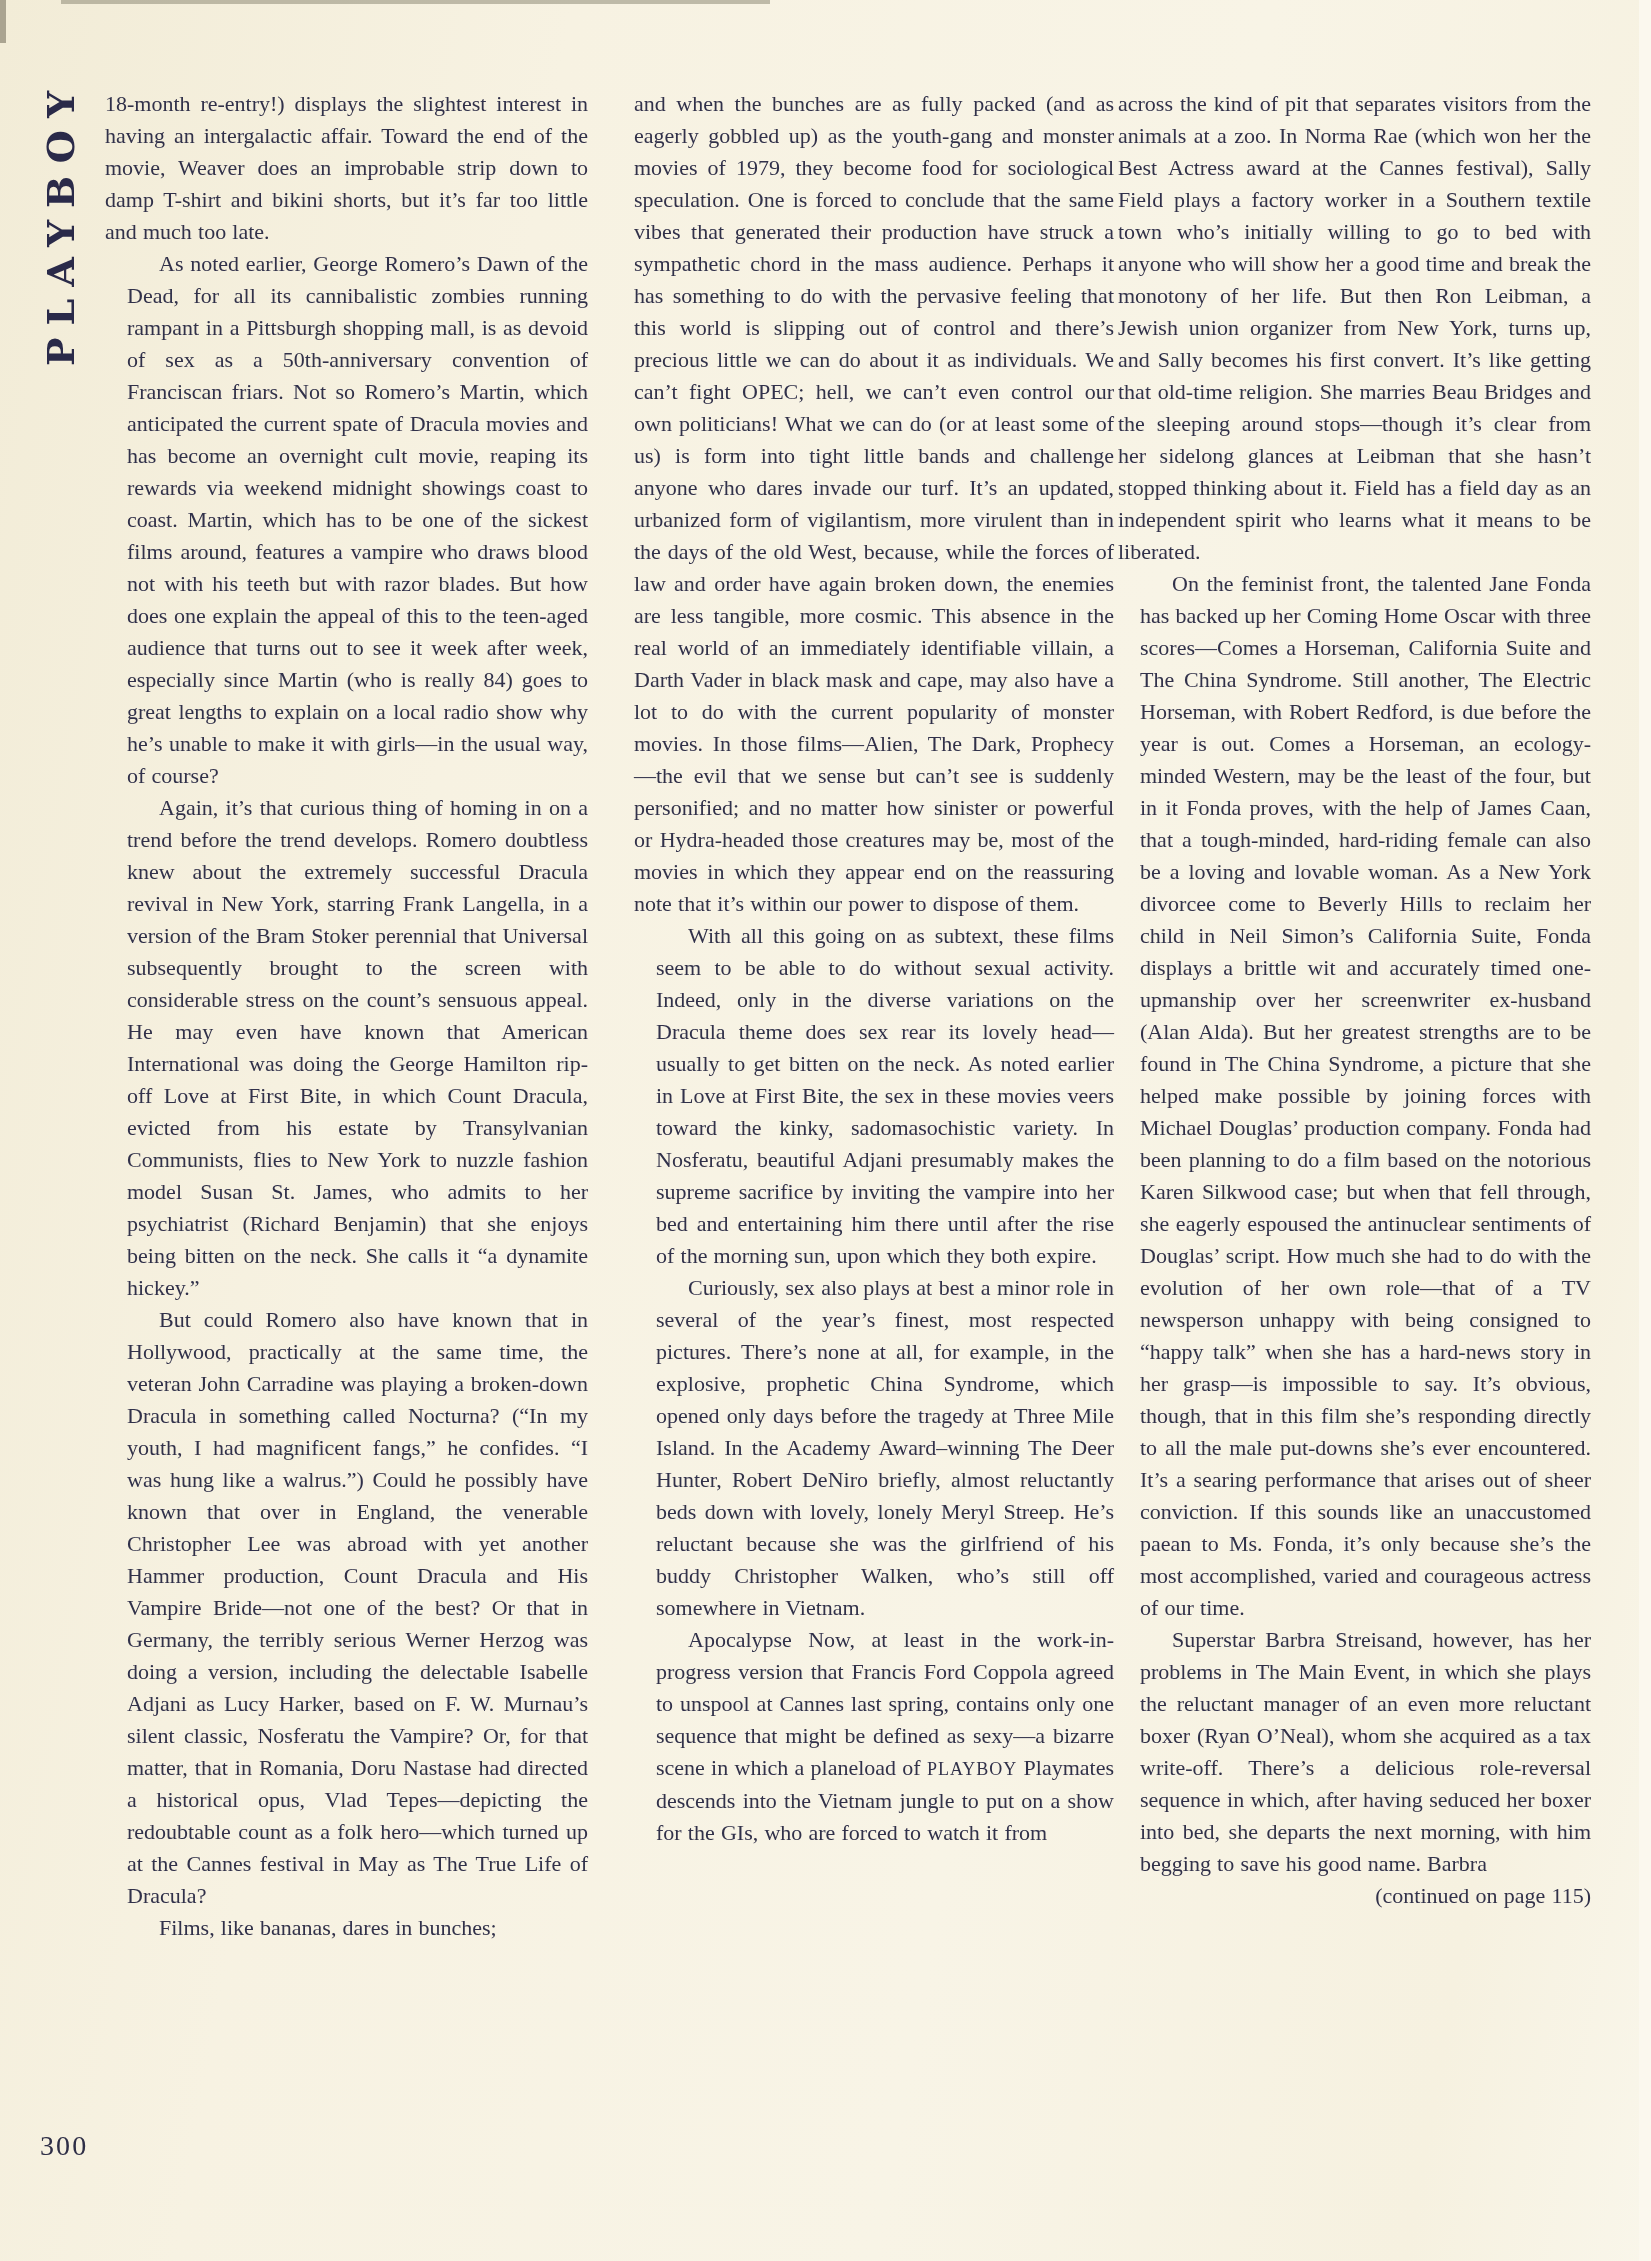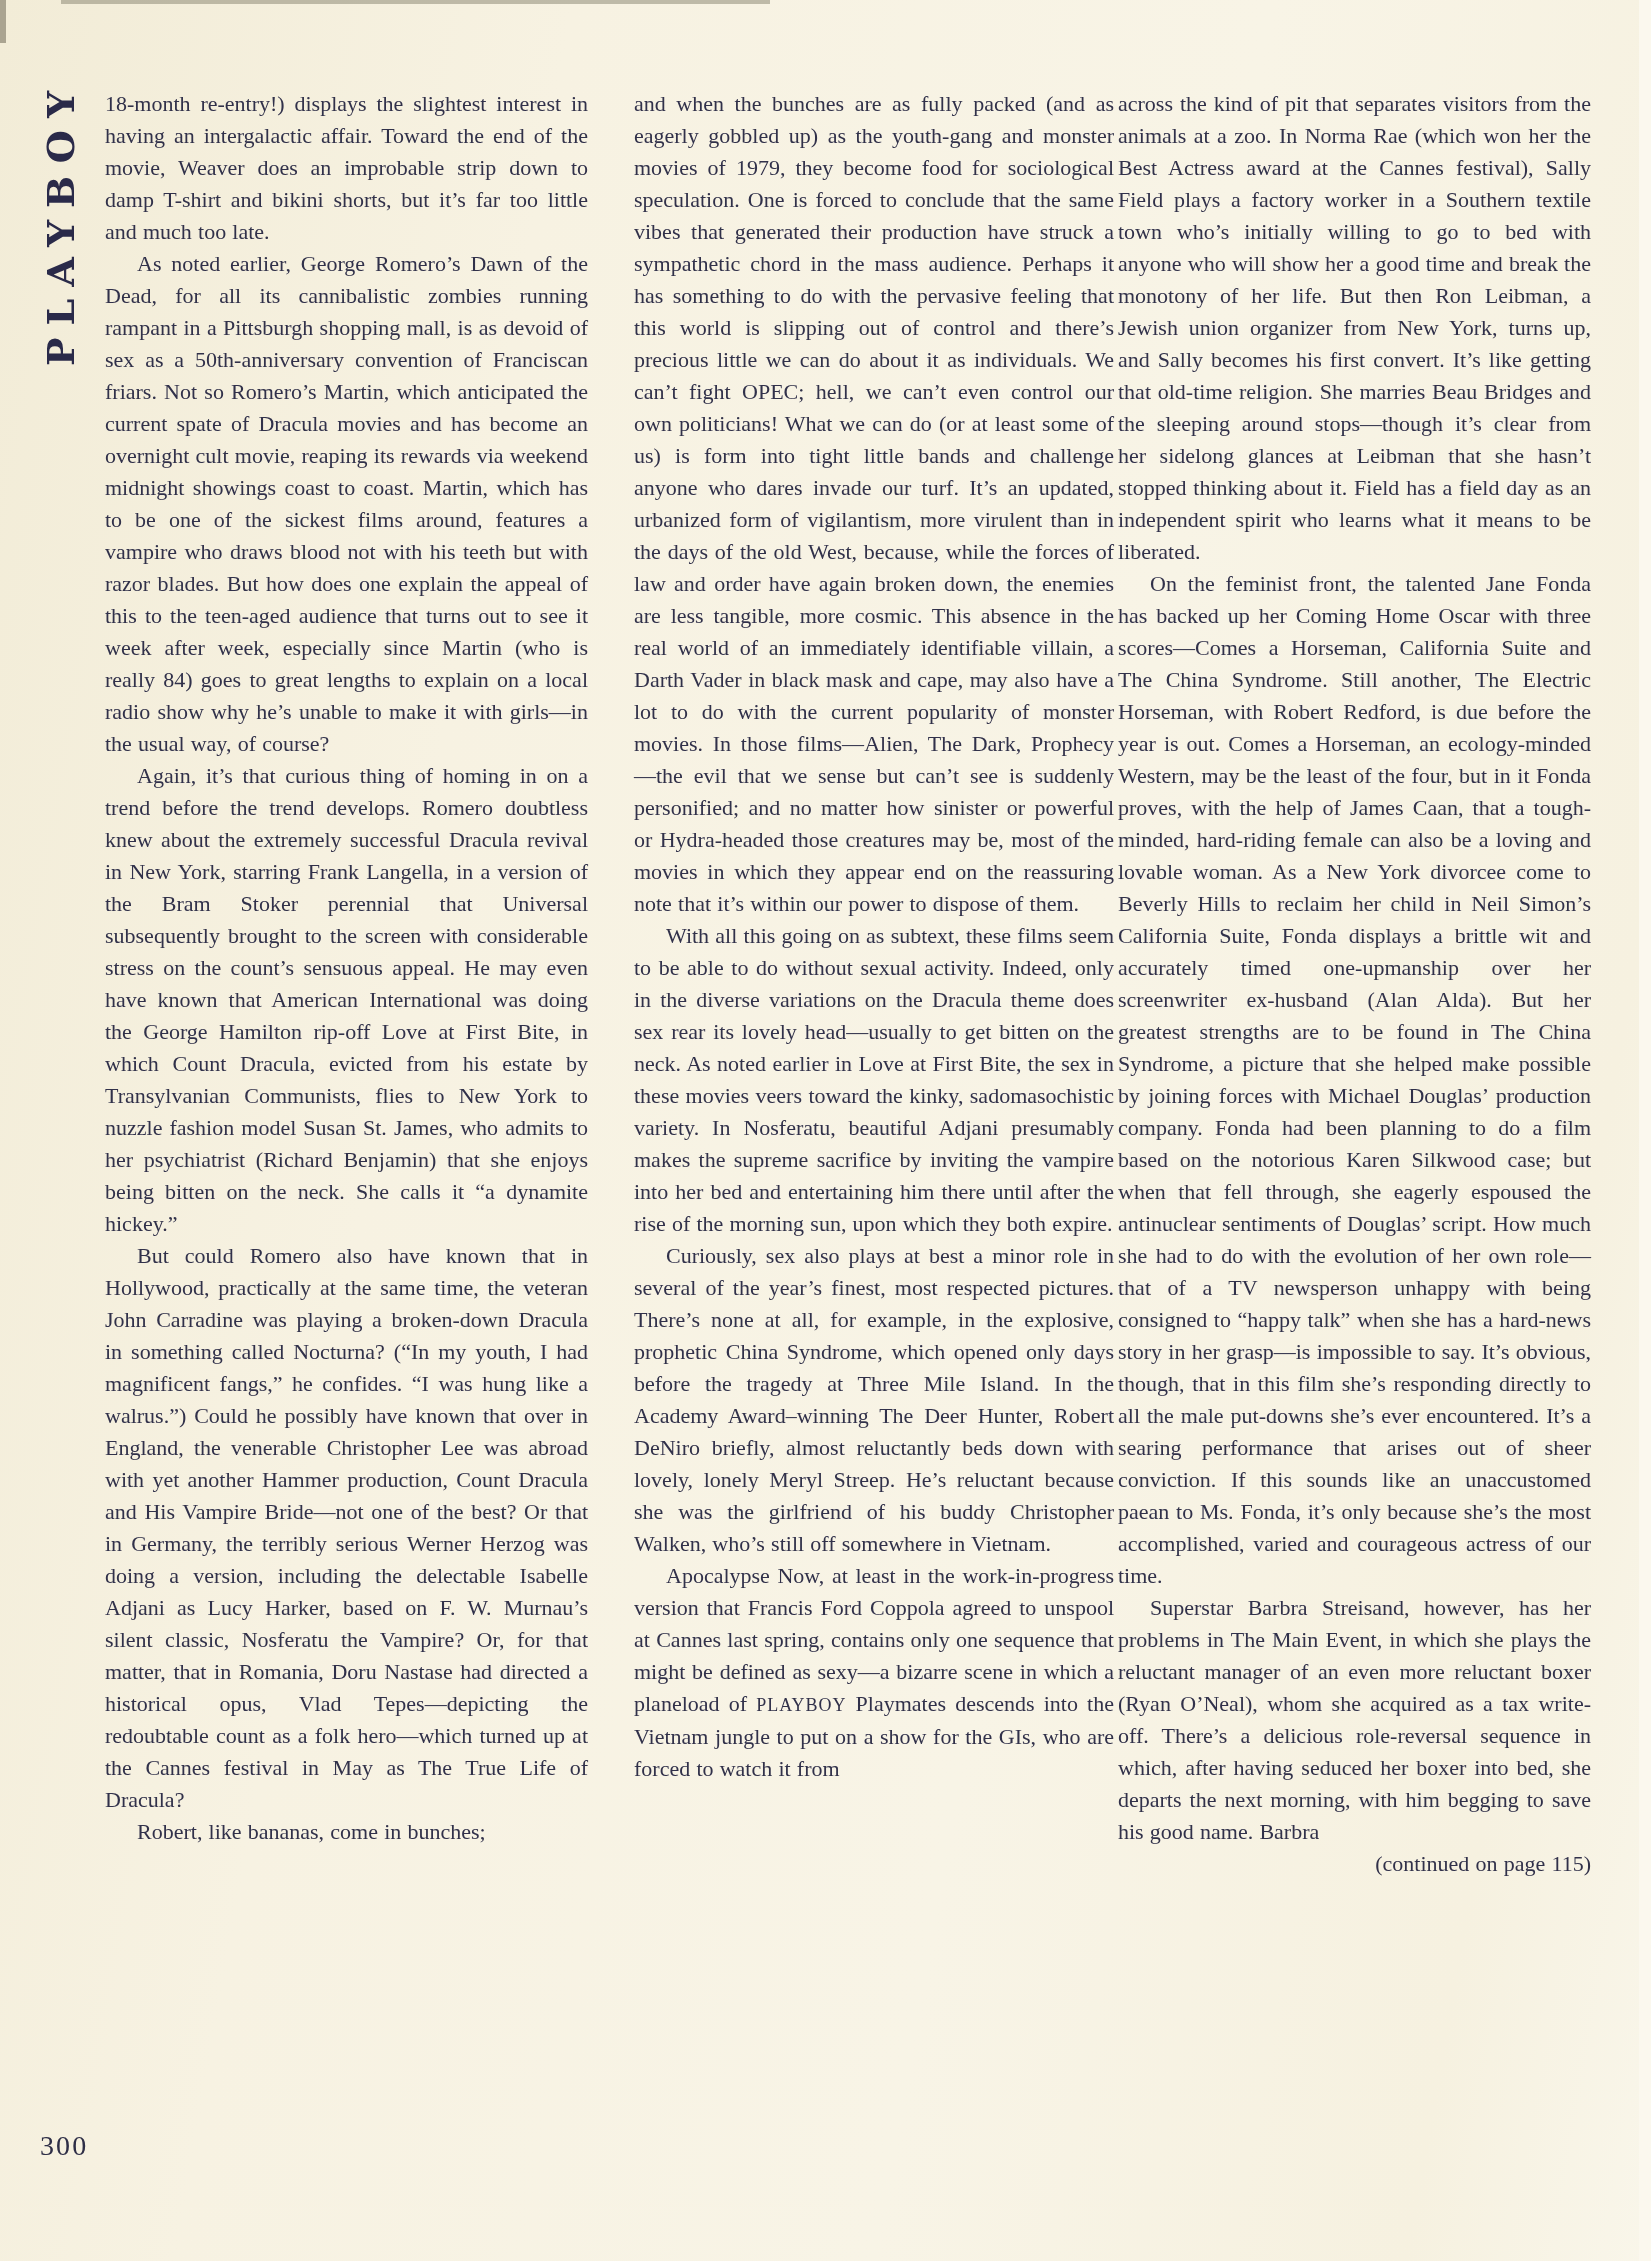--- a/index.html
+++ b/index.html
@@ -50,21 +50,21 @@
     line-height: 32px;
     text-align: justify;
     hyphens: auto;
     -webkit-hyphens: auto;
     word-spacing: 0.7px;
   }
   .col1 { left: 105px;  width: 483px; }
   .col2 { left: 634px;  width: 480px; }
   .col3 { left: 1118px; width: 473px; }
   .col p { margin: 0; padding: 0; }
-  .col p.ind { text-indent: 32px; }
+  .col p.ind { text-indent: 32px; margin-left: 22px; }
   .col span.i { }
   .col span.sc { font-size: 18px; letter-spacing: 1px; }
   .folio {
     position: absolute; left: 40px; top: 2130px;
     font-size: 28px; letter-spacing: 2.1px; color: #2e2e46;
   }
 </style>
 </head>
 <body>
 
@@ -73,21 +73,21 @@
   <div class="edge-corner"></div>
   <div class="edge-right"></div>
 
   <span class="spine-text">PLAYBOY</span>
 
   <div class="col col1">
       <p><span>18-month re-entry!) displays the slightest interest in having an intergalactic affair. Toward the end of the movie, Weaver does an improbable strip down to damp T-shirt and bikini shorts, but it’s far too little and much too late.</span></p>
       <p class="ind"><span>As noted earlier, George Romero’s </span><span class="i">Dawn of the Dead</span><span>, for all its cannibalistic zombies running rampant in a Pittsburgh shopping mall, is as devoid of sex as a 50th-anniversary convention of Franciscan friars. Not so Romero’s </span><span class="i">Martin</span><span>, which anticipated the current spate of Dracula movies and has become an overnight cult movie, reaping its rewards via weekend midnight showings coast to coast. </span><span class="i">Martin</span><span>, which has to be one of the sickest films around, features a vampire who draws blood not with his teeth but with razor blades. But how does one explain the appeal of this to the teen-aged audience that turns out to see it week after week, especially since Martin (who is really 84) goes to great lengths to explain on a local radio show why he’s unable to make it with girls—in the usual way, of course?</span></p>
       <p class="ind"><span>Again, it’s that curious thing of homing in on a trend before the trend develops. Romero doubtless knew about the extremely successful </span><span class="i">Dracula</span><span> revival in New York, starring Frank Langella, in a version of the Bram Stoker perennial that Universal subsequently brought to the screen with considerable stress on the count’s sensuous appeal. He may even have known that American International was doing the George Hamilton rip-off </span><span class="i">Love at First Bite</span><span>, in which Count Dracula, evicted from his estate by Transylvanian Communists, flies to New York to nuzzle fashion model Susan St. James, who admits to her psychiatrist (Richard Benjamin) that she enjoys being bitten on the neck. She calls it “a dynamite hickey.”</span></p>
       <p class="ind"><span>But could Romero also have known that in Hollywood, practically at the same time, the veteran John Carradine was playing a broken-down Dracula in something called </span><span class="i">Nocturna</span><span>? (“In my youth, I had magnificent fangs,” he confides. “I was hung like a walrus.”) Could he possibly have known that over in England, the venerable Christopher Lee was abroad with yet another Hammer production, </span><span class="i">Count Dracula and His Vampire Bride</span><span>—not one of the best? Or that in Germany, the terribly serious Werner Herzog was doing a version, including the delectable Isabelle Adjani as Lucy Harker, based on F. W. Murnau’s silent classic, </span><span class="i">Nosferatu the Vampire</span><span>? Or, for that matter, that in Romania, Doru Nastase had directed a historical opus, </span><span class="i">Vlad Tepes</span><span>—depicting the redoubtable count as a folk hero—which turned up at the Cannes festival in May as </span><span class="i">The True Life of Dracula</span><span>?</span></p>
-      <p class="ind"><span>Robert, like bananas, come in bunches;</span></p>
+      <p class="ind"><span>Films, like bananas, dares in bunches;</span></p>
     </div>
   <div class="col col2">
       <p><span>and when the bunches are as fully packed (and as eagerly gobbled up) as the youth-gang and monster movies of 1979, they become food for sociological speculation. One is forced to conclude that the same vibes that generated their production have struck a sympathetic chord in the mass audience. Perhaps it has something to do with the pervasive feeling that this world is slipping out of control and there’s precious little we can do about it as individuals. We can’t fight OPEC; hell, we can’t even control our own politicians! What we </span><span class="i">can</span><span> do (or at least some of us) is form into tight little bands and challenge anyone who dares invade our turf. It’s an updated, urbanized form of vigilantism, more virulent than in the days of the old West, because, while the forces of law and order have again broken down, the enemies are less tangible, more cosmic. This absence in the real world of an immediately identifiable villain, a Darth Vader in black mask and cape, may also have a lot to do with the current popularity of monster movies. In those films—</span><span class="i">Alien</span><span>, </span><span class="i">The Dark</span><span>, </span><span class="i">Prophecy</span><span>—the evil that we sense but can’t see is suddenly personified; and no matter how sinister or powerful or Hydra-headed those creatures may be, most of the movies in which they appear end on the reassuring note that it’s within our power to dispose of them.</span></p>
       <p class="ind"><span>With all this going on as subtext, these films seem to be able to do without sexual activity. Indeed, only in the diverse variations on the Dracula theme does sex rear its lovely head—usually to get bitten on the neck. As noted earlier in </span><span class="i">Love at First Bite</span><span>, the sex in these movies veers toward the kinky, sadomasochistic variety. In </span><span class="i">Nosferatu</span><span>, beautiful Adjani presumably makes the supreme sacrifice by inviting the vampire into her bed and entertaining him there until after the rise of the morning sun, upon which they both expire.</span></p>
       <p class="ind"><span>Curiously, sex also plays at best a minor role in several of the year’s finest, most respected pictures. There’s none at all, for example, in the explosive, prophetic </span><span class="i">China Syndrome</span><span>, which opened only days before the tragedy at Three Mile Island. In the Academy Award–winning </span><span class="i">The Deer Hunter</span><span>, Robert DeNiro briefly, almost reluctantly beds down with lovely, lonely Meryl Streep. He’s reluctant because she was the girlfriend of his buddy Christopher Walken, who’s still off somewhere in Vietnam.</span></p>
       <p class="ind"><span class="i">Apocalypse Now</span><span>, at least in the work-in-progress version that Francis Ford Coppola agreed to unspool at Cannes last spring, contains only one sequence that might be defined as sexy—a bizarre scene in which a planeload of </span><span class="sc">PLAYBOY</span><span> Playmates descends into the Vietnam jungle to put on a show for the GIs, who are forced to watch it from</span></p>
     </div>
   <div class="col col3">
       <p><span>across the kind of pit that separates visitors from the animals at a zoo. In </span><span class="i">Norma Rae</span><span> (which won her the Best Actress award at the Cannes festival), Sally Field plays a factory worker in a Southern textile town who’s initially willing to go to bed with anyone who will show her a good time and break the monotony of her life. But then Ron Leibman, a Jewish union organizer from New York, turns up, and Sally becomes his first convert. It’s like getting that old-time religion. She marries Beau Bridges and the sleeping around stops—though it’s clear from her sidelong glances at Leibman that she hasn’t stopped </span><span class="i">thinking</span><span> about it. Field has a field day as an independent spirit who learns what it means to be liberated.</span></p>
       <p class="ind"><span>On the feminist front, the talented Jane Fonda has backed up her </span><span class="i">Coming Home</span><span> Oscar with three scores—</span><span class="i">Comes a Horseman</span><span>, </span><span class="i">California Suite</span><span> and </span><span class="i">The China Syndrome</span><span>. Still another, </span><span class="i">The Electric Horseman</span><span>, with Robert Redford, is due before the year is out. </span><span class="i">Comes a Horseman</span><span>, an ecology-minded Western, may be the least of the four, but in it Fonda proves, with the help of James Caan, that a tough-minded, hard-riding female can also be a loving and lovable woman. As a New York divorcee come to Beverly Hills to reclaim her child in Neil Simon’s </span><span class="i">California Suite</span><span>, Fonda displays a brittle wit and accurately timed one-upmanship over her screenwriter ex-husband (Alan Alda). But her greatest strengths are to be found in </span><span class="i">The China Syndrome</span><span>, a picture that she helped make possible by joining forces with Michael Douglas’ production company. Fonda had been planning to do a film based on the notorious Karen Silkwood case; but when that fell through, she eagerly espoused the antinuclear sentiments of Douglas’ script. How much she had to do with the evolution of her own role—that of a TV newsperson unhappy with being consigned to “happy talk” when she has a hard-news story in her grasp—is impossible to say. It’s obvious, though, that in this film she’s responding directly to all the male put-downs she’s ever encountered. It’s a searing performance that arises out of sheer conviction. If this sounds like an unaccustomed paean to Ms. Fonda, it’s only because she’s the most accomplished, varied and courageous actress of our time.</span></p>

